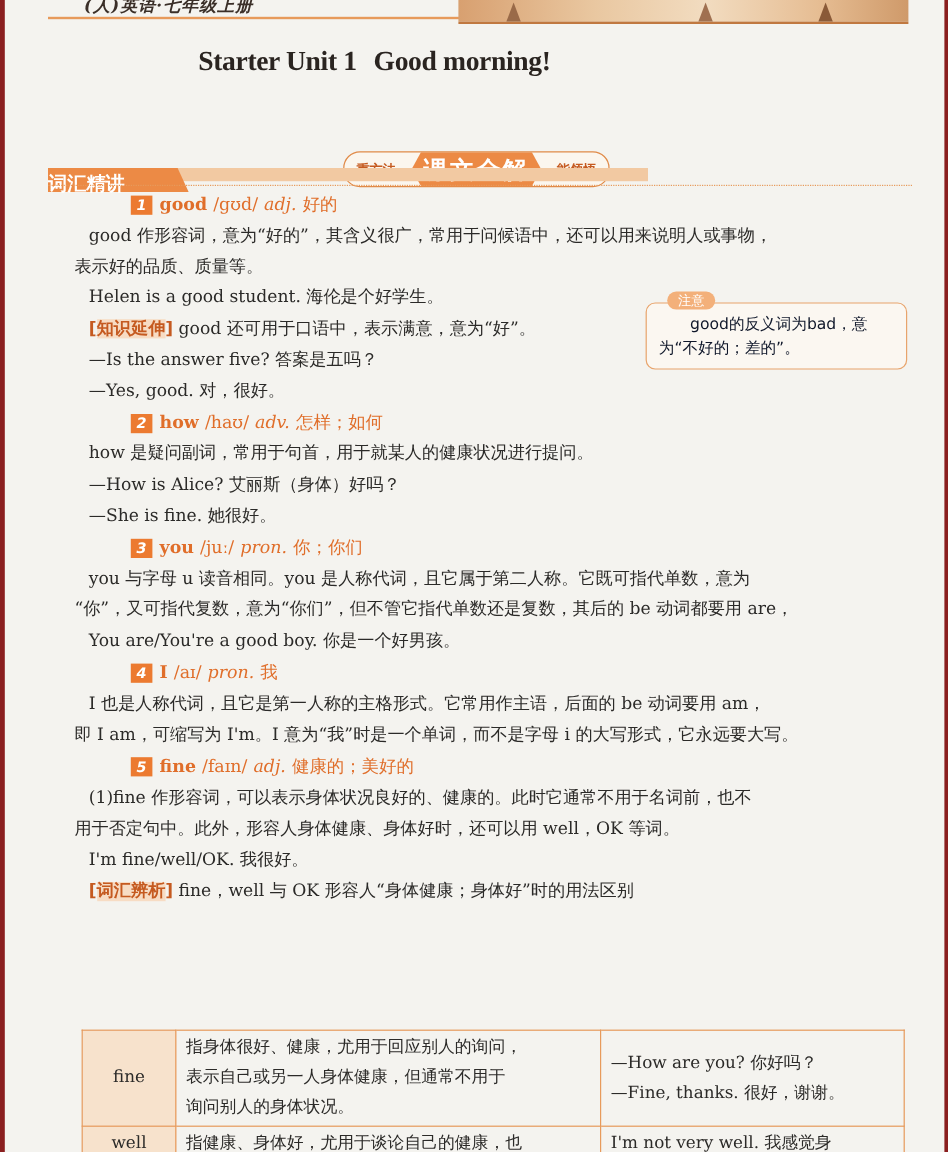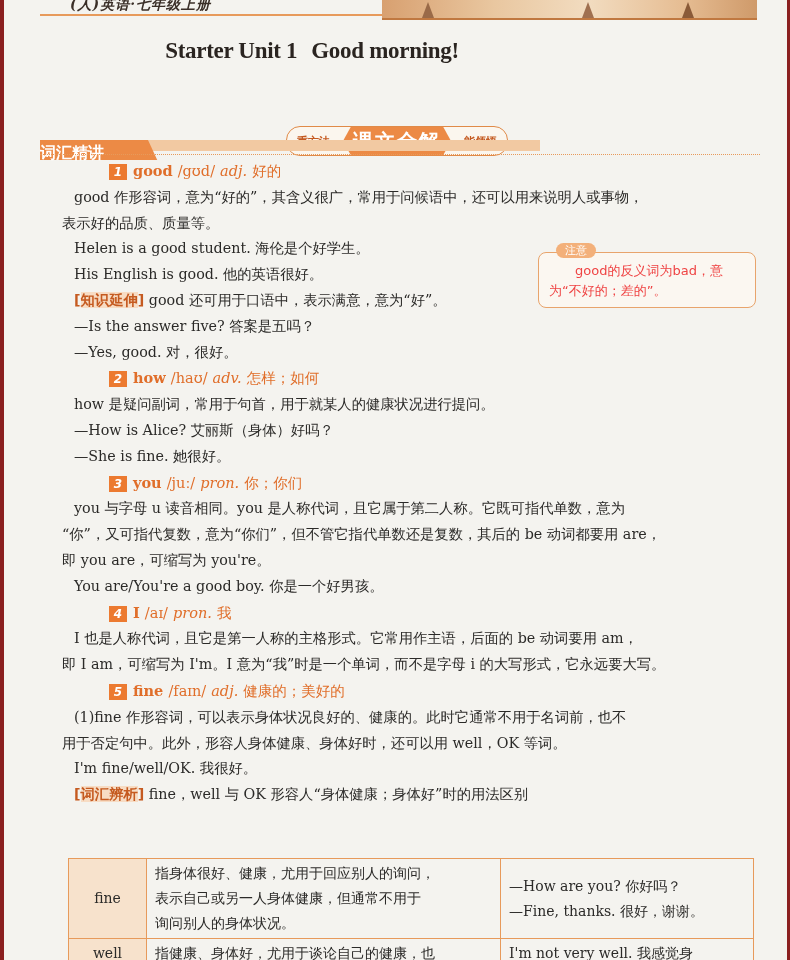--- a/index.html
+++ b/index.html
@@ -61,21 +61,21 @@
   }
   .entry-head .pho { font-weight: normal; }
   .entry-head .pos { font-style: italic; font-weight: normal; }
   .entry-head .cn { font-family: "DejaVu Sans", sans-serif; font-weight: normal; }
   .tag { color: #c55a20; font-weight: bold; font-family: "DejaVu Sans", sans-serif; }
   .tag .inner { background: #f7dcc4; }
 
   .note-box {
     position: absolute; left: 538px; top: 252px; width: 218px; height: 56px;
     border: 1.5px solid #e8a46c; border-radius: 8px; background: #fbf7f1;
-    font-family: "DejaVu Sans", sans-serif; font-size: 13px; line-height: 20px; padding: 8px 10px 0 10px; color: #ef4444;
+    font-family: "DejaVu Sans", sans-serif; font-size: 13px; line-height: 20px; padding: 8px 10px 0 10px; color: #0f172a;
   }
   .note-label {
     position: absolute; left: 556px; top: 243px; background: #f3b07a; color: #fff; font-size: 11px;
     padding: 0 9px; border-radius: 8px; font-family: "DejaVu Sans", sans-serif; line-height: 15px;
   }
 
   table.cmp { position: absolute; left: 68px; top: 858px; width: 686px; border-collapse: collapse; font-size: 14px; }
   table.cmp td { border: 1.5px solid #e79a5b; vertical-align: middle; line-height: 25px; padding: 2px 8px; }
   table.cmp td.word { background: #f7e2cc; width: 78px; text-align: center; }
   table.cmp td.desc { width: 354px; }
@@ -118,41 +118,39 @@
 <div class="note-label">注意</div>
 
 <div class="content">
 
   <div class="line entry-head">
     <span class="num">1</span><span>good</span>&nbsp;<span class="pho">/gʊd/</span>&nbsp;<span class="pos">adj.</span>&nbsp;<span class="cn">好的</span>
   </div>
   <div class="line">good 作形容词，意为“好的”，其含义很广，常用于问候语中，还可以用来说明人或事物，</div>
   <div class="line out">表示好的品质、质量等。</div>
   <div class="line">Helen is a good student. 海伦是个好学生。</div>
-  <div class="line">His English is good. 他的英语很好。</div>
   <div class="line">
     <span class="tag">[<span class="inner">知识延伸</span>]</span>
     <span>good 还可用于口语中，表示满意，意为“好”。</span>
   </div>
   <div class="line">—Is the answer five? 答案是五吗？</div>
   <div class="line">—Yes, good. 对，很好。</div>
 
   <div class="line entry-head">
     <span class="num">2</span><span>how</span>&nbsp;<span class="pho">/haʊ/</span>&nbsp;<span class="pos">adv.</span>&nbsp;<span class="cn">怎样；如何</span>
   </div>
   <div class="line">how 是疑问副词，常用于句首，用于就某人的健康状况进行提问。</div>
   <div class="line">—How is Alice? 艾丽斯（身体）好吗？</div>
   <div class="line">—She is fine. 她很好。</div>
 
   <div class="line entry-head">
     <span class="num">3</span><span>you</span>&nbsp;<span class="pho">/juː/</span>&nbsp;<span class="pos">pron.</span>&nbsp;<span class="cn">你；你们</span>
   </div>
   <div class="line">you 与字母 u 读音相同。you 是人称代词，且它属于第二人称。它既可指代单数，意为</div>
   <div class="line out">“你”，又可指代复数，意为“你们”，但不管它指代单数还是复数，其后的 be 动词都要用 are，</div>
-  <div class="line out">即 you are，可缩写为 you're。</div>
   <div class="line">You are/You're a good boy. 你是一个好男孩。</div>
 
   <div class="line entry-head">
     <span class="num">4</span><span>I</span>&nbsp;<span class="pho">/aɪ/</span>&nbsp;<span class="pos">pron.</span>&nbsp;<span class="cn">我</span>
   </div>
   <div class="line">I 也是人称代词，且它是第一人称的主格形式。它常用作主语，后面的 be 动词要用 am，</div>
   <div class="line out">即 I am，可缩写为 I'm。I 意为“我”时是一个单词，而不是字母 i 的大写形式，它永远要大写。</div>
 
   <div class="line entry-head">
     <span class="num">5</span><span>fine</span>&nbsp;<span class="pho">/faɪn/</span>&nbsp;<span class="pos">adj.</span>&nbsp;<span class="cn">健康的；美好的</span>

